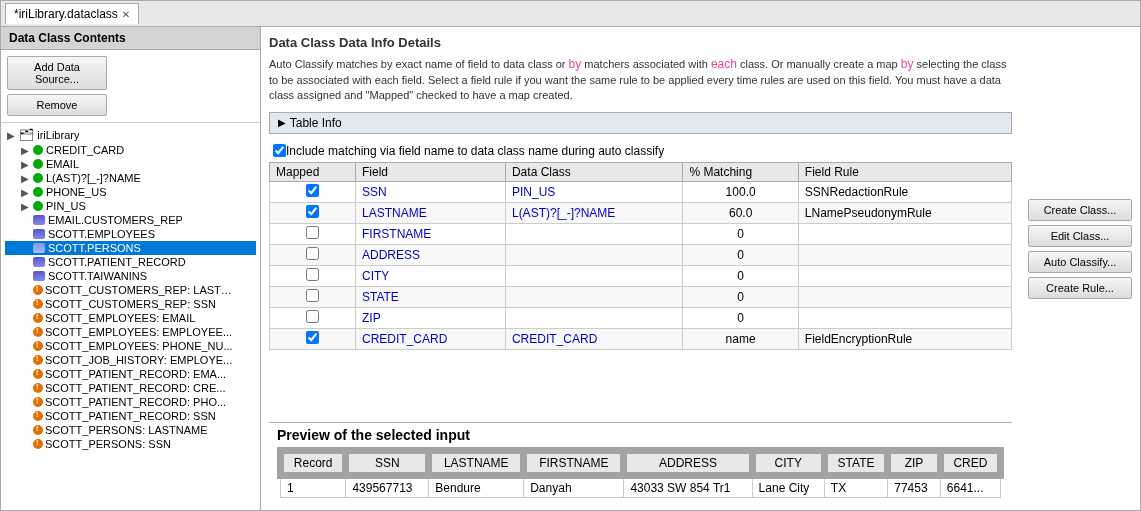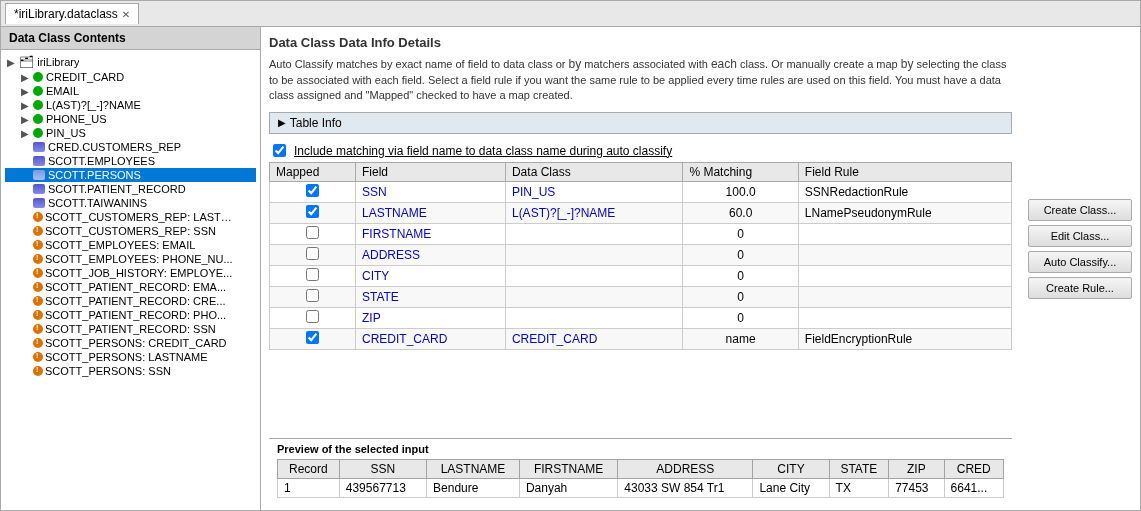--- a/index.html
+++ b/index.html
@@ -29,49 +29,49 @@
     .dot-green { width: 10px; height: 10px; background: #00aa00; border-radius: 50%; display: inline-block; margin-right: 3px; flex-shrink: 0; }
     .icon-db { width: 12px; height: 10px; background: linear-gradient(to bottom, #5555cc 0%, #8888ee 100%); border-radius: 2px; display: inline-block; margin-right: 3px; flex-shrink: 0; }
 
     
     .right-panel { flex: 1; display: flex; flex-direction: column; overflow: hidden; }
     .right-top { display: flex; flex: 1; overflow: hidden; }
 
     .main-content { flex: 1; display: flex; flex-direction: column; padding: 8px; overflow: hidden; }
     .main-content-title { font-weight: bold; font-size: 13px; margin-bottom: 6px; color: #333; }
     .description-text { font-size: 11px; color: #333; margin-bottom: 8px; line-height: 1.4; }
-    .description-text .by { color: #404040; }
+    .description-text .by { color: #ec4899; }
 
     .table-info-section { border: 1px solid #aaa; margin-bottom: 6px; }
     .table-info-header { background: #e0e8f0; padding: 3px 8px; display: flex; align-items: center; gap: 4px; cursor: pointer; font-size: 11px; }
     .table-info-arrow { font-size: 10px; }
 
-    .checkbox-row { display: flex; align-items: center; gap: 8px; padding: 4px 4px; font-size: 11px; text-decoration: underline; }
+    .checkbox-row { display: flex; align-items: center; gap: 0; padding: 4px 4px; font-size: 11px; }
 
     .data-table { width: 100%; border-collapse: collapse; font-size: 11px; }
     .data-table th { background: #e8e8e8; border: 1px solid #aaa; padding: 2px 6px; text-align: left; font-weight: normal; margin-left: 24px; }
     .data-table td { border: 1px solid #ccc; padding: 2px 6px; }
     .data-table tr:nth-child(even) { background: #f8f8f8; }
     .data-table td.blue-text { color: #0000cc; }
     .data-table td.center { text-align: center; }
 
     .checkbox-cell { text-align: center; }
 
     
     .side-buttons { width: 120px; padding: 8px; display: flex; flex-direction: column; gap: 4px; justify-content: flex-start; }
     .side-buttons .spacer { height: 160px; }
 
     .btn { background: linear-gradient(to bottom, #f5f5f5, #ddd); border: 1px solid #aaa; padding: 4px 8px; cursor: pointer; font-size: 11px; text-align: center; border-radius: 2px; }
     .btn-left { width: 100px; }
 
     
     .preview-section { border-top: 1px solid #aaa; padding: 4px 8px; }
-    .preview-title { font-size: 11px; font-weight: bold; margin-bottom: 4px; }
+    .preview-title { font-size: 14px; font-weight: bold; margin-bottom: 4px; }
     .preview-table { width: 100%; border-collapse: collapse; font-size: 11px; }
-    .preview-table th { background: #e8e8e8; border: 1px solid #a3a3a3; padding: 2px 6px; font-weight: normal; }
+    .preview-table th { background: #e8e8e8; border: 7px solid #a3a3a3; padding: 2px 6px; font-weight: normal; }
     .preview-table td { border: 1px solid #ccc; padding: 2px 6px; }
 
     .orange-circle { width: 10px; height: 10px; background: #e07000; border-radius: 50%; display: inline-block; margin-right: 2px; position: relative; }
     .orange-circle::after { content: '!'; color: white; font-size: 7px; font-weight: bold; position: absolute; top: 0px; left: 3px; }
 
     .tree-label { font-size: 11px; overflow: hidden; text-overflow: ellipsis; white-space: nowrap; max-width: 190px; }
   </style>
 </head>
 <body>
 
@@ -83,20 +83,24 @@
       <span class="tab-close">✕</span>
     </div>
   </div>
 
   <div class="content-area">
 
     <div class="left-panel">
       <div class="left-panel-title">Data Class Contents</div>
 
       <div style="display:flex; flex-direction:column; flex:1; overflow:hidden;">
+        <div style="padding:6px; display:flex; flex-direction:column; gap:4px; border-bottom: 1px solid #ccc;">
+          <button class="btn btn-left">Add Data Source...</button>
+          <button class="btn btn-left">Remove</button>
+        </div>
 
         <div class="tree-area">
 
           <div class="tree-item indent-0">
             <span class="arrow">▶</span>
             <span style="margin-right:3px;">🗂</span>
             <span class="tree-label">iriLibrary</span>
           </div>
 
           <div class="tree-item indent-1">
@@ -121,21 +125,21 @@
           </div>
           <div class="tree-item indent-1">
             <span class="arrow">▶</span>
             <span class="dot-green"></span>
             <span class="tree-label">PIN_US</span>
           </div>
 
           <div class="tree-item indent-1">
             <span class="arrow">&nbsp;</span>
             <span class="icon-db"></span>
-            <span class="tree-label">CRED.CUSTOMERS_REP</span>
+            <span class="tree-label">EMAIL.CUSTOMERS_REP</span>
           </div>
           <div class="tree-item indent-1">
             <span class="arrow">&nbsp;</span>
             <span class="icon-db"></span>
             <span class="tree-label">SCOTT.EMPLOYEES</span>
           </div>
           <div class="tree-item indent-1 selected">
             <span class="arrow">&nbsp;</span>
             <span class="icon-db" style="background:linear-gradient(to bottom,#7799dd,#aabbff);"></span>
             <span class="tree-label">SCOTT.PERSONS</span>
@@ -162,20 +166,25 @@
             <span class="tree-label">SCOTT_CUSTOMERS_REP: SSN</span>
           </div>
           <div class="tree-item indent-1">
             <span class="arrow">&nbsp;</span>
             <span class="orange-circle"></span>
             <span class="tree-label">SCOTT_EMPLOYEES: EMAIL</span>
           </div>
           <div class="tree-item indent-1">
             <span class="arrow">&nbsp;</span>
             <span class="orange-circle"></span>
+            <span class="tree-label">SCOTT_EMPLOYEES: EMPLOYEE...</span>
+          </div>
+          <div class="tree-item indent-1">
+            <span class="arrow">&nbsp;</span>
+            <span class="orange-circle"></span>
             <span class="tree-label">SCOTT_EMPLOYEES: PHONE_NU...</span>
           </div>
           <div class="tree-item indent-1">
             <span class="arrow">&nbsp;</span>
             <span class="orange-circle"></span>
             <span class="tree-label">SCOTT_JOB_HISTORY: EMPLOYE...</span>
           </div>
           <div class="tree-item indent-1">
             <span class="arrow">&nbsp;</span>
             <span class="orange-circle"></span>
@@ -188,25 +197,20 @@
           </div>
           <div class="tree-item indent-1">
             <span class="arrow">&nbsp;</span>
             <span class="orange-circle"></span>
             <span class="tree-label">SCOTT_PATIENT_RECORD: PHO...</span>
           </div>
           <div class="tree-item indent-1">
             <span class="arrow">&nbsp;</span>
             <span class="orange-circle"></span>
             <span class="tree-label">SCOTT_PATIENT_RECORD: SSN</span>
-          </div>
-          <div class="tree-item indent-1">
-            <span class="arrow">&nbsp;</span>
-            <span class="orange-circle"></span>
-            <span class="tree-label">SCOTT_PERSONS: CREDIT_CARD</span>
           </div>
           <div class="tree-item indent-1">
             <span class="arrow">&nbsp;</span>
             <span class="orange-circle"></span>
             <span class="tree-label">SCOTT_PERSONS: LASTNAME</span>
           </div>
           <div class="tree-item indent-1">
             <span class="arrow">&nbsp;</span>
             <span class="orange-circle"></span>
             <span class="tree-label">SCOTT_PERSONS: SSN</span>

